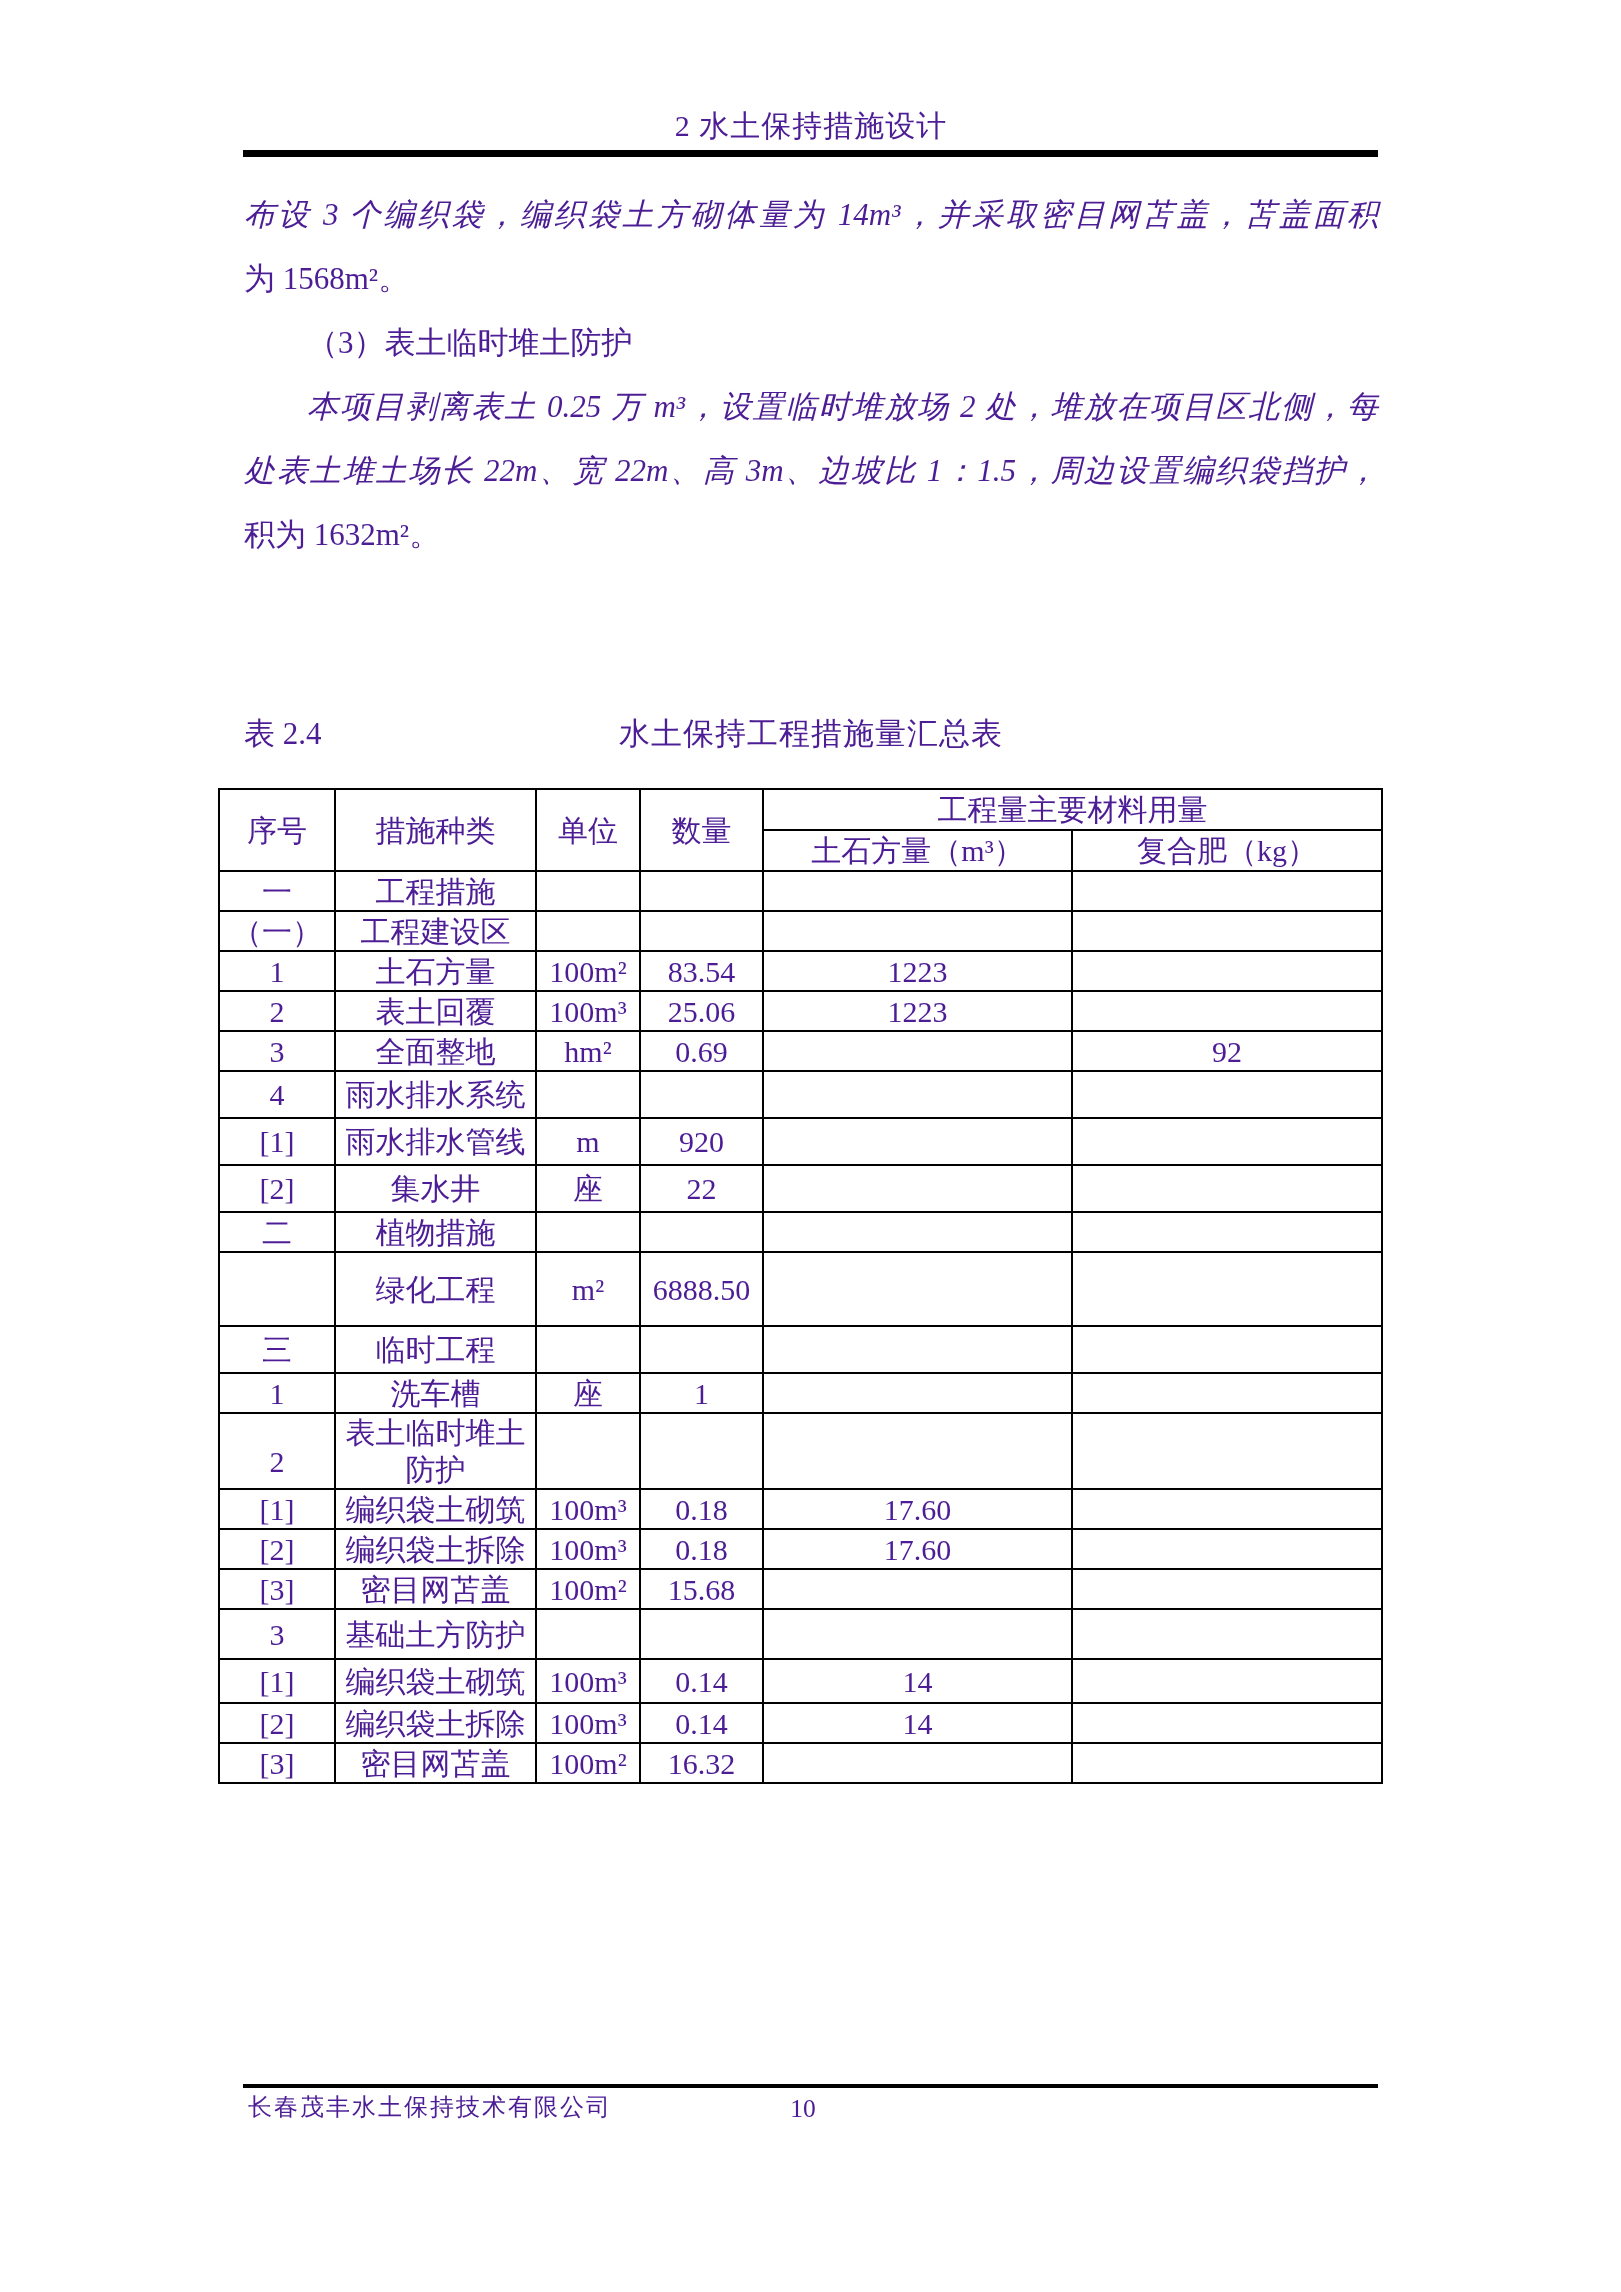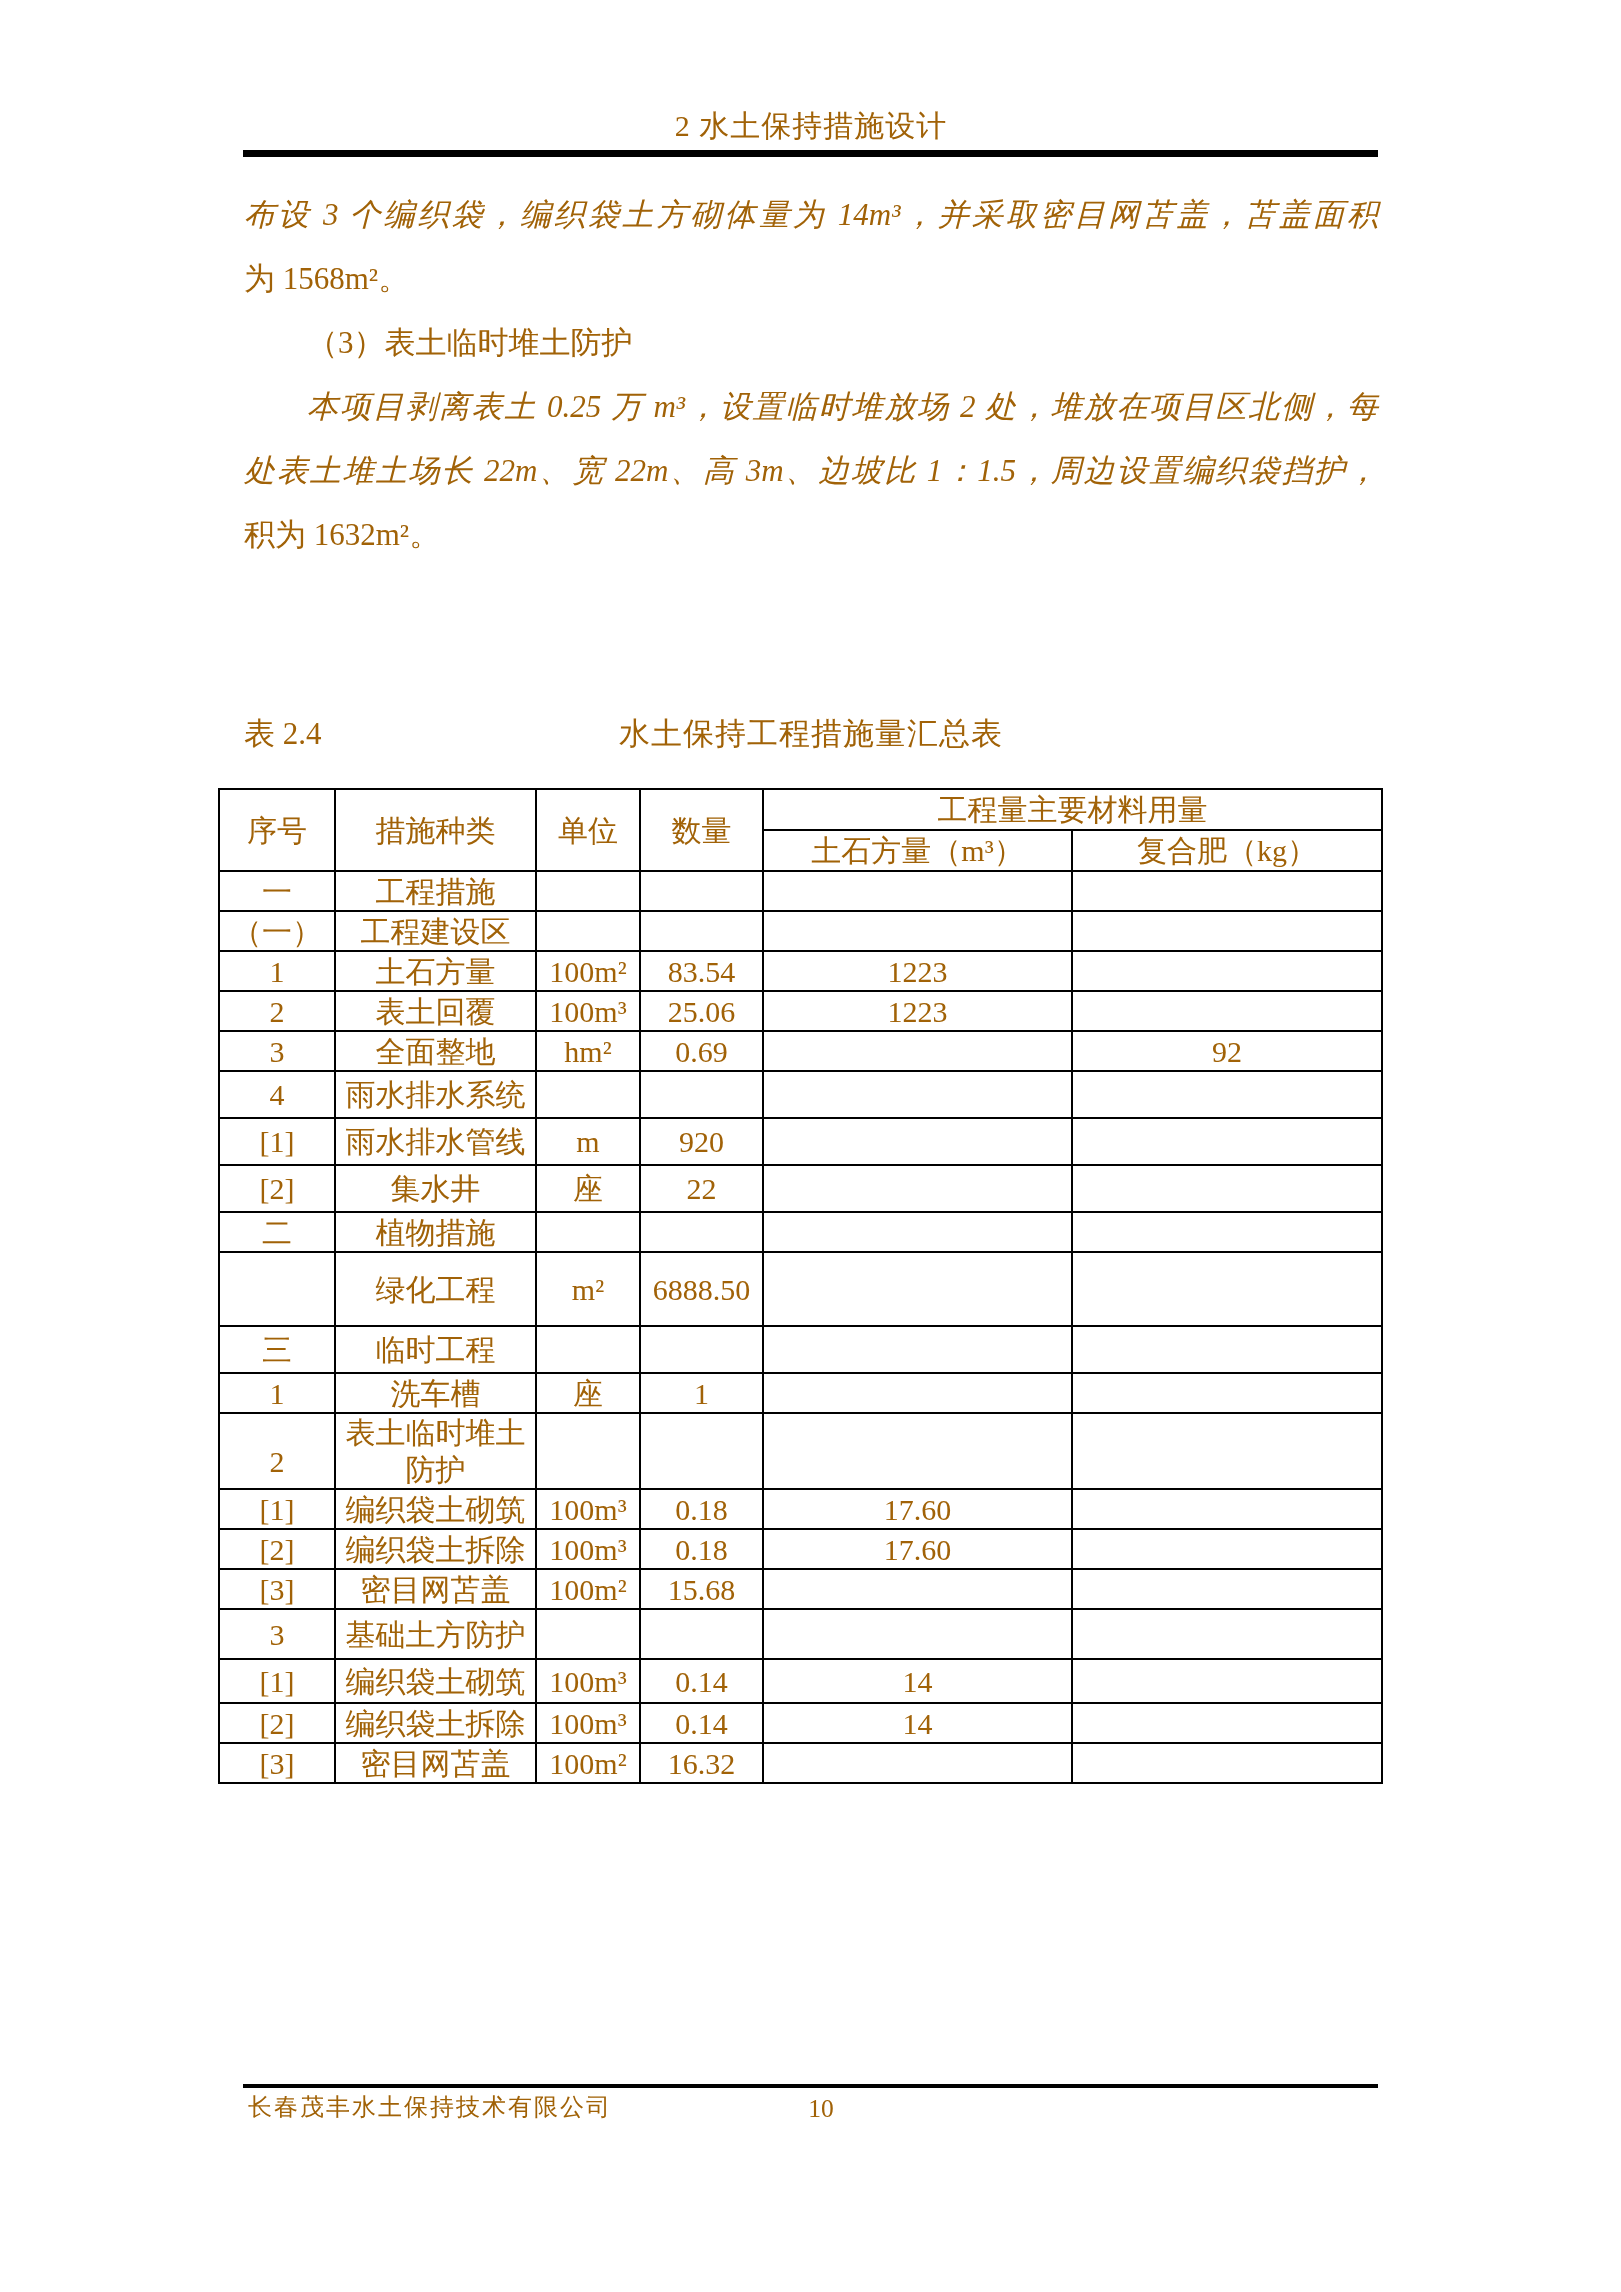--- a/index.html
+++ b/index.html
@@ -1,21 +1,21 @@
 <!DOCTYPE html>
 <html><head>
 <meta charset="utf-8">
 <style>
   html,body{margin:0;padding:0;background:#888;}
   .page{
     position:relative;
     width:1621px;height:2293px;
     background:#ffffff;
     font-family:"Liberation Serif","DejaVu Serif",serif;
-    color:#a16207;
+    color:#4c1d95;
     overflow:hidden;
   }
   
   .page-header{
     position:absolute;top:103px;left:244px;width:1134px;height:45px;
     text-align:center;font-size:30px;line-height:45px;
     letter-spacing:1px;
   }
   .header-rule{
     position:absolute;top:150px;left:243px;width:1135px;height:6.9px;
@@ -80,21 +80,21 @@
   
   .footer-rule{
     position:absolute;top:2084px;left:243px;width:1135px;height:3.9px;
     background:#000;
   }
   .footer-company{
     position:absolute;top:2090px;left:248px;
     font-size:24px;line-height:35px;letter-spacing:2px;
   }
   .footer-page{
-    position:absolute;top:2092px;left:254px;width:1134px;
+    position:absolute;top:2092px;left:236px;width:1134px;
     text-align:center;font-size:25.5px;line-height:33px;
   }
 </style>
 </head>
 <body>
 
 <div class="page">
 
   <div class="page-header">2 水土保持措施设计</div>
   <div class="header-rule"></div>

